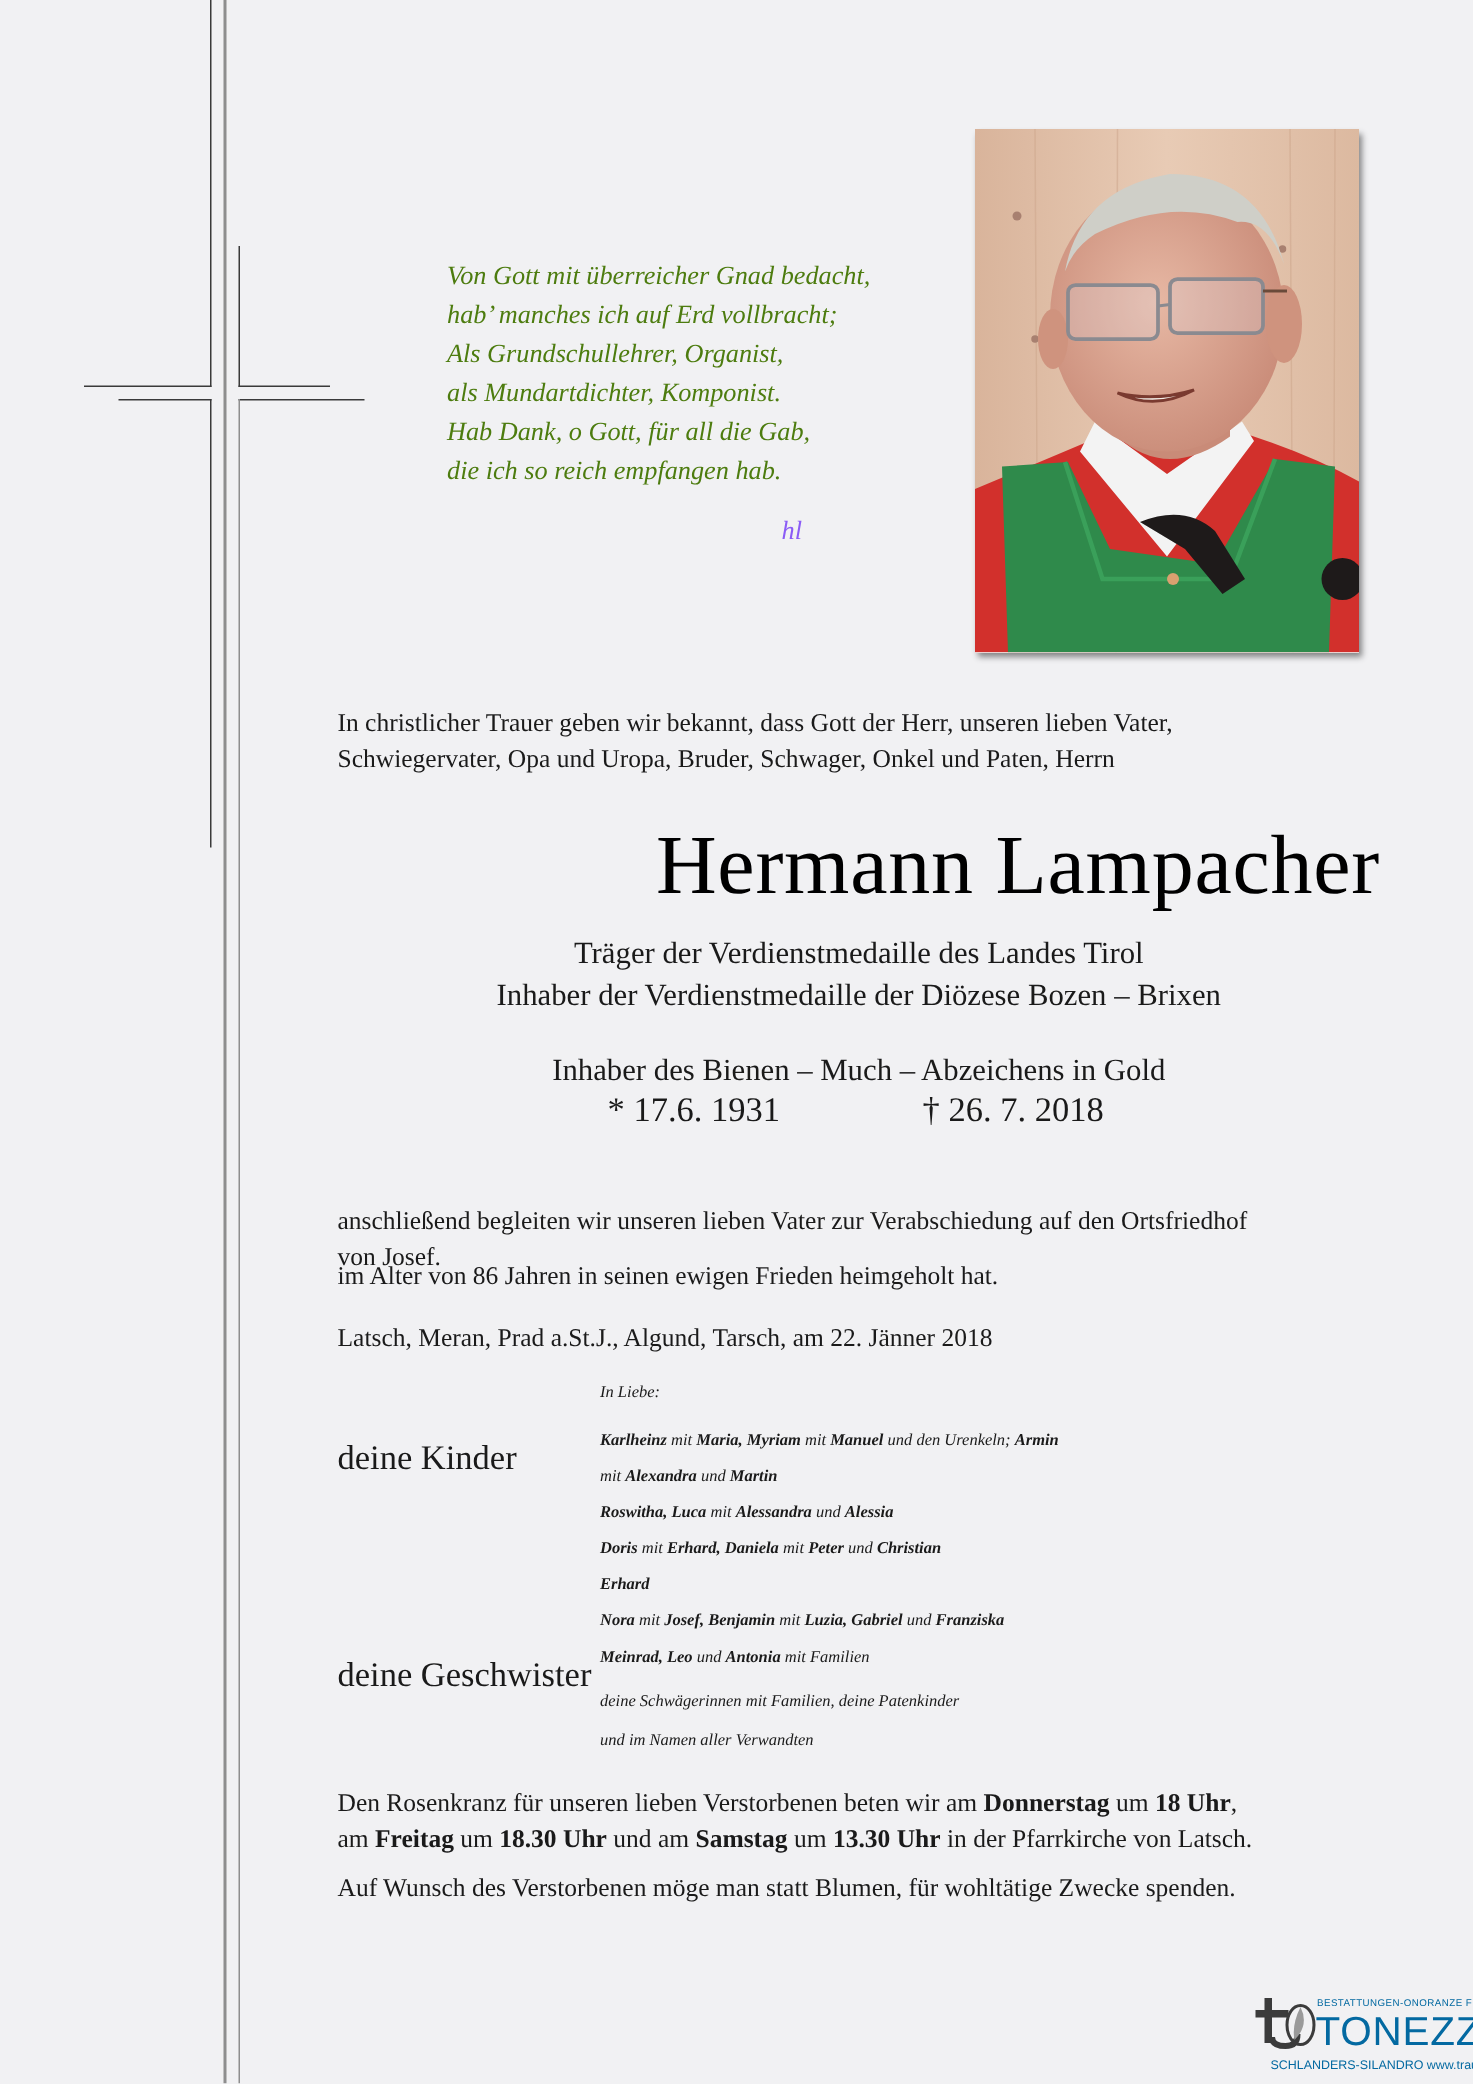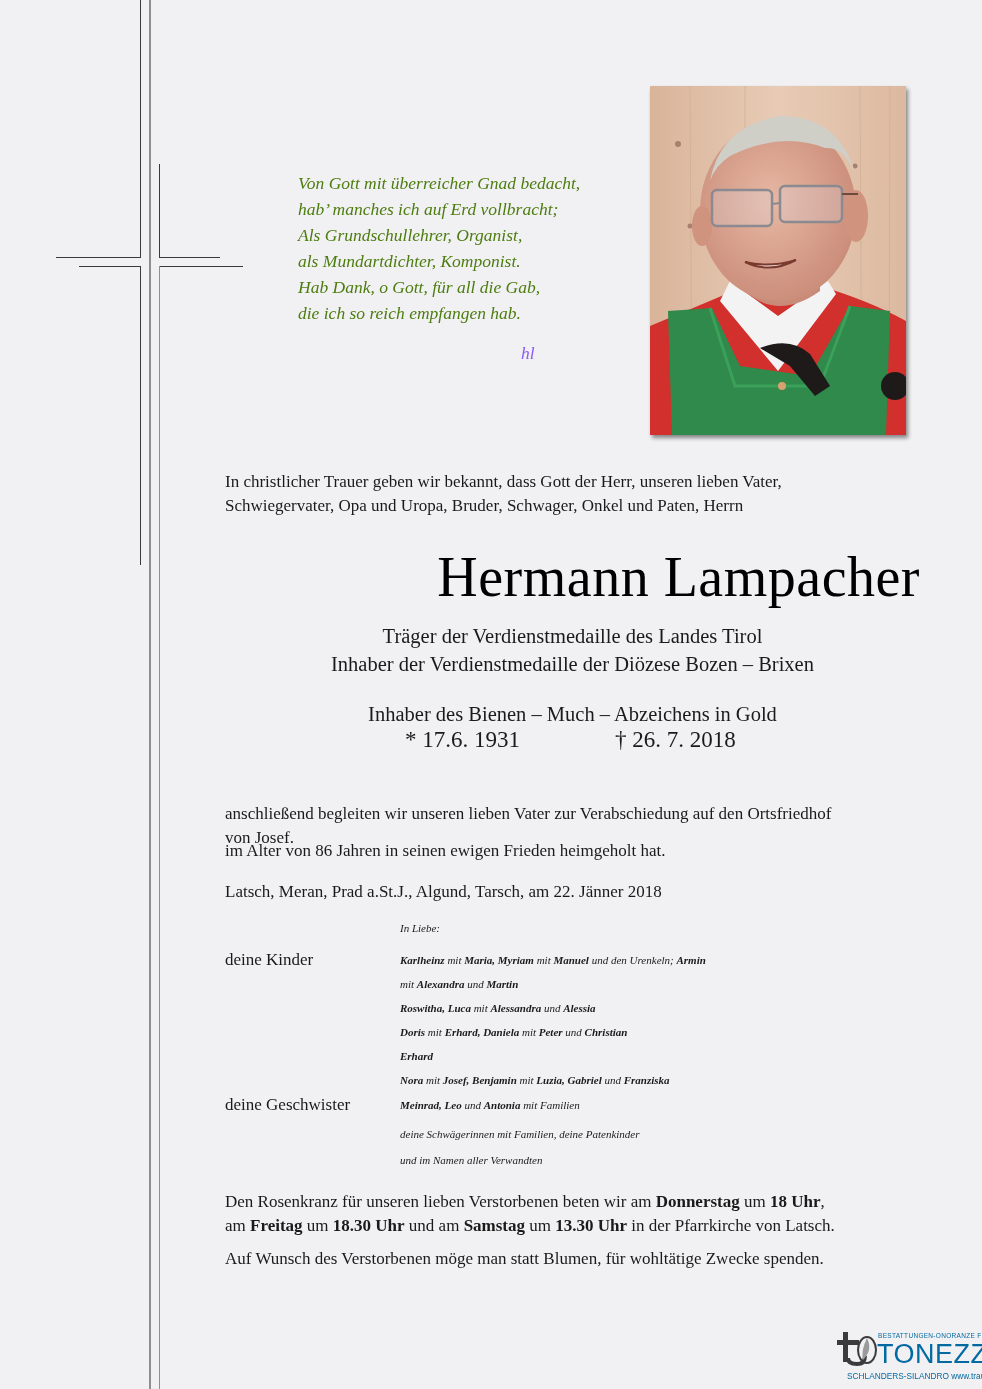--- a/index.html
+++ b/index.html
@@ -51,21 +51,21 @@
   }
   .dates .b { position: absolute; left: 180px; }
   .dates .d { position: absolute; left: 390px; }
 
   .body {
     left: 225px; width: 700px; font-size: 17px; line-height: 24px;
   }
   .body b { font-weight: bold; }
   .nowrap { white-space: nowrap; }
 
-  .fam-label { left: 225px; font-size: 17px; line-height: 24px; white-space: nowrap; }
+  .fam-label { left: 225px; font-size: 23px; line-height: 24px; white-space: nowrap; margin-top: 12px; }
   .fam-list { left: 400px; width: 550px; font-size: 11px; line-height: 24px; font-style: italic; }
   .fam-list div { white-space: nowrap; }
 
   
   .logo { left: 835px; top: 1330px; width: 180px; height: 56px; color: #0369a1; }
   .logo .tag { position: absolute; left: 43px; top: 2px; font-family: "Liberation Sans", sans-serif; font-size: 6.5px; letter-spacing: 0.3px; white-space: nowrap; }
   .logo .brand { position: absolute; left: 42px; top: 9px; font-family: "Liberation Sans", sans-serif; font-size: 27px; letter-spacing: 0.5px; line-height: 30px; white-space: nowrap; }
   .logo .city { position: absolute; left: 12px; top: 41px; font-family: "Liberation Sans", sans-serif; font-size: 8.3px; white-space: nowrap; }
 </style>
 </head>

